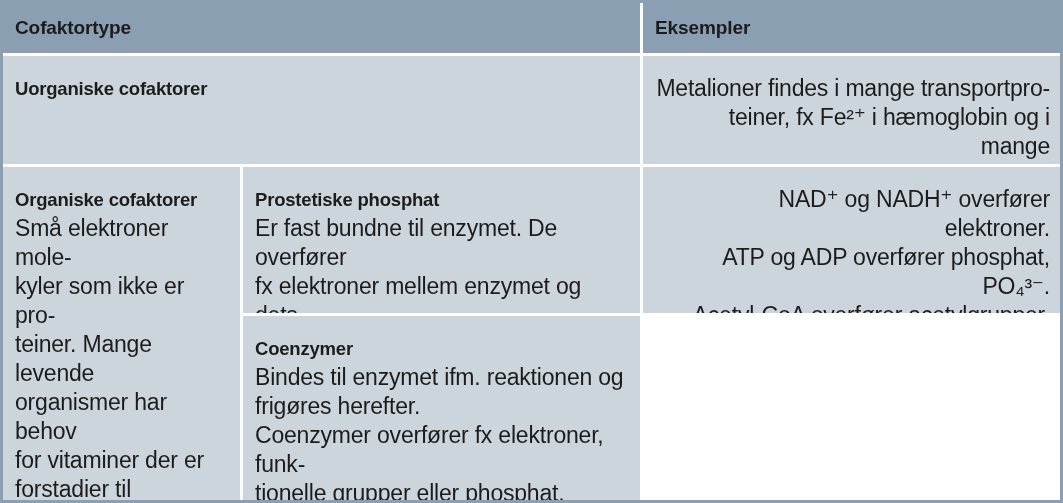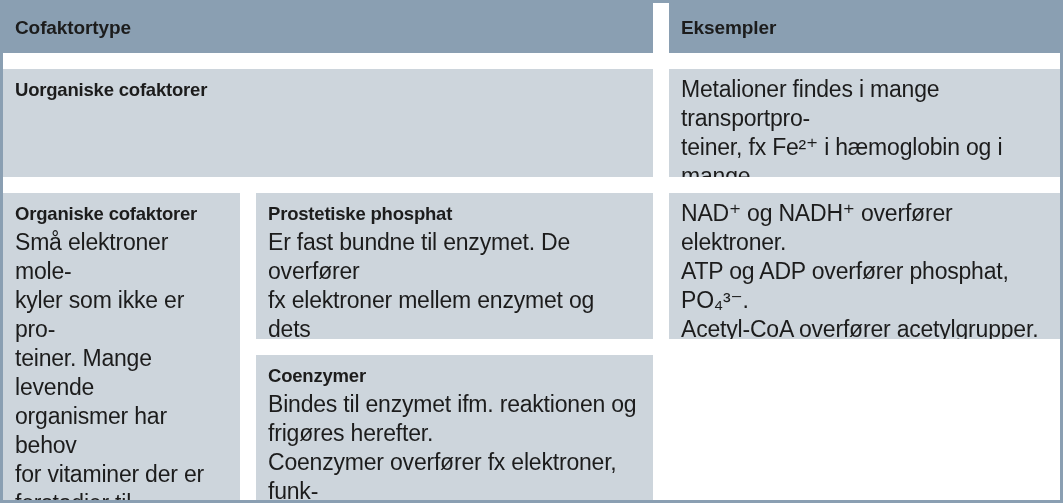--- a/index.html
+++ b/index.html
@@ -5,40 +5,40 @@
   html, body { margin: 0; padding: 0; background: #ffffff; }
   .cofactor-table {
     width: 1063px;
     height: 503px;
     box-sizing: border-box;
     border: 3px solid #8A9FB2;
     background: #ffffff;
     display: grid;
     grid-template-columns: 237px 397px 1fr;
     grid-template-rows: 50px 108px 146px 1fr;
-    gap: 16px;
+    gap: 3px;
     font-family: "Liberation Sans", "DejaVu Sans", sans-serif;
     color: #1c1c1c;
   }
   .cell {
     background: #CDD5DC;
-    padding: 6px 10px 0 12px;
+    padding: 18px 10px 0 12px;
     overflow: hidden;
   }
   .head {
     background: #8A9FB2;
     display: flex;
     align-items: center;
     padding: 0 12px;
     font-weight: bold;
     font-size: 19px;
     letter-spacing: -0.1px;
   }
   .span-2cols { grid-column: 1 / 3; }
-  .col-3 { grid-column: 3; }
+  .col-3 { grid-column: 3; text-align: right; }
   .organic-cell { grid-column: 1; grid-row: 3 / 5; }
   .cell-title {
     font-weight: bold;
     font-size: 18.5px;
     line-height: 29px;
     letter-spacing: -0.2px;
   }
   .cell-text {
     font-size: 23px;
     line-height: 29px;

